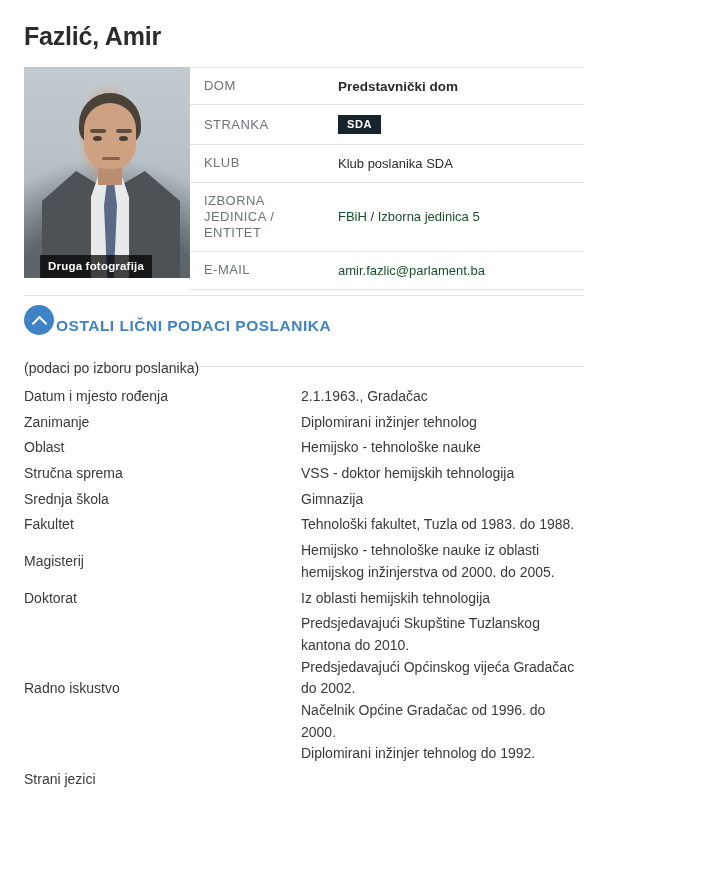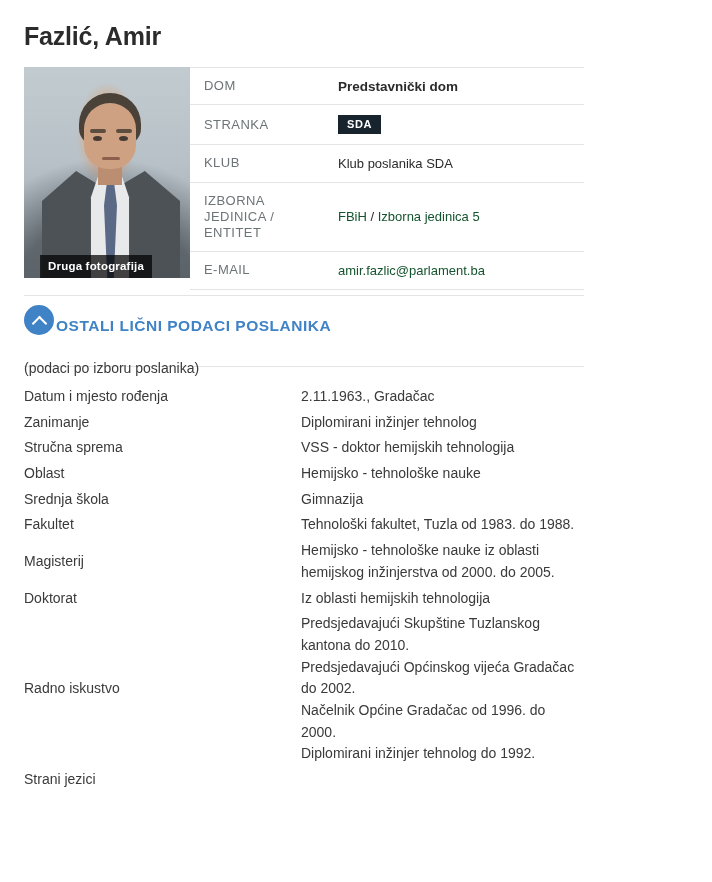--- a/index.html
+++ b/index.html
@@ -311,33 +311,33 @@
   <div class="section-head">
     <div class="collapse-btn"></div>
     <div class="section-title">OSTALI LIČNI PODACI POSLANIKA</div>
   </div>
 
   <div class="details">
     <div class="details-note">(podaci po izboru poslanika)</div>
 
     <div class="drow">
       <div class="dkey">Datum i mjesto rođenja</div>
-      <div class="dval">2.11.1963., Gradačac</div>
+      <div class="dval">2.1.1963., Gradačac</div>
     </div>
     <div class="drow">
       <div class="dkey">Zanimanje</div>
       <div class="dval">Diplomirani inžinjer tehnolog</div>
     </div>
     <div class="drow">
+      <div class="dkey">Oblast</div>
+      <div class="dval">Hemijsko - tehnološke nauke</div>
+    </div>
+    <div class="drow">
       <div class="dkey">Stručna sprema</div>
       <div class="dval">VSS - doktor hemijskih tehnologija</div>
-    </div>
-    <div class="drow">
-      <div class="dkey">Oblast</div>
-      <div class="dval">Hemijsko - tehnološke nauke</div>
     </div>
     <div class="drow">
       <div class="dkey">Srednja škola</div>
       <div class="dval">Gimnazija</div>
     </div>
     <div class="drow">
       <div class="dkey">Fakultet</div>
       <div class="dval">Tehnološki fakultet, Tuzla od 1983. do 1988.</div>
     </div>
     <div class="drow">

